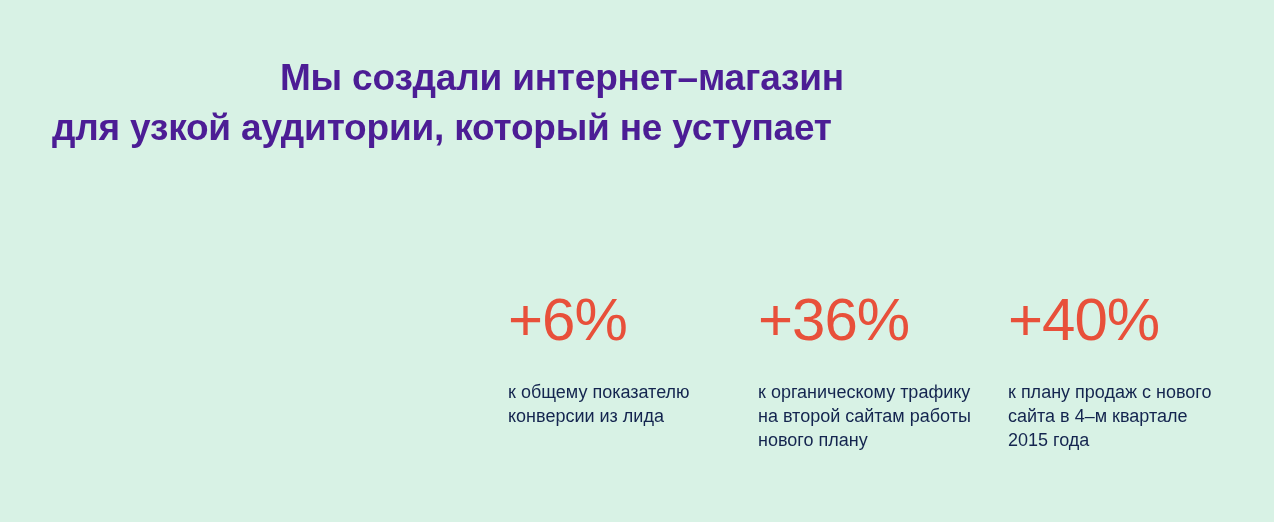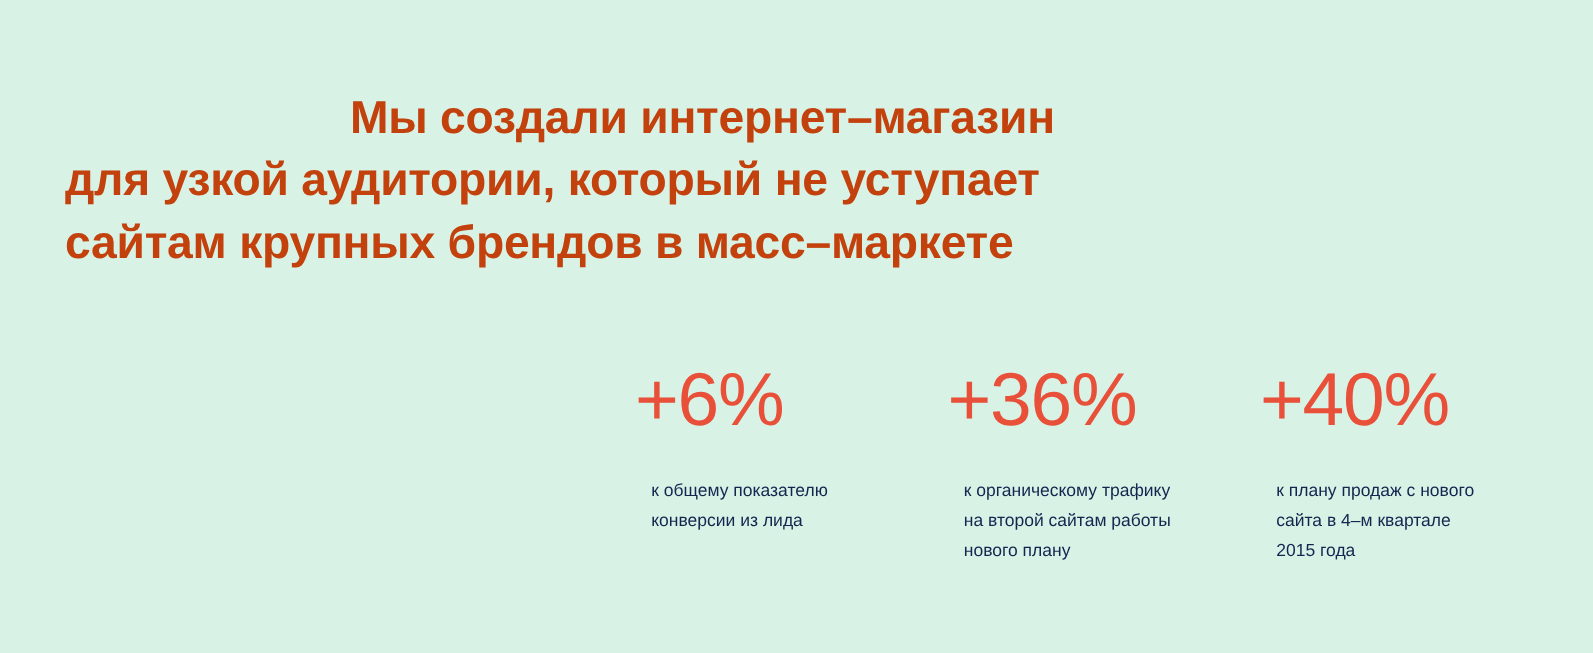--- a/index.html
+++ b/index.html
@@ -20,23 +20,23 @@
     position: relative;
     width: 1274px;
     height: 522px;
     background: #d8f2e5;
   }
 
   
   .headline {
     position: absolute;
     left: 52px;
-    top: 44px;
+    top: 28px;
     width: 880px;
-    color: #c2410c;
+    color: #4c1d95;
     font-size: 37px;
     font-weight: 700;
     line-height: 50px;
     letter-spacing: -0.2px;
     white-space: nowrap;
   }
 
   .headline-line {
     display: block;
   }
@@ -66,40 +66,39 @@
     font-size: 60px;
     font-weight: 300;
     line-height: 64px;
     letter-spacing: -1px;
     margin: 0 0 28px 0;
     white-space: nowrap;
   }
 
   .stat-desc {
     color: #14254f;
-    font-size: 14px;
+    font-size: 18px;
     font-weight: 400;
     line-height: 24px;
-    margin: 13px;
+    margin: 0;
   }
 
   .stat-desc-line {
     display: block;
     white-space: nowrap;
   }
 </style>
 </head>
 <body>
 
 <div class="page">
 
   <h1 class="headline">
     <span class="headline-line indent">Мы создали интернет–магазин</span>
     <span class="headline-line">для узкой аудитории, который не уступает</span>
-    <span class="headline-line">сайтам крупных брендов в масс–маркете</span>
   </h1>
 
   <div class="stats">
 
     <div class="stat">
       <div class="stat-value">+6%</div>
       <div class="stat-desc">
         <span class="stat-desc-line">к общему показателю</span>
         <span class="stat-desc-line">конверсии из лида</span>
       </div>

